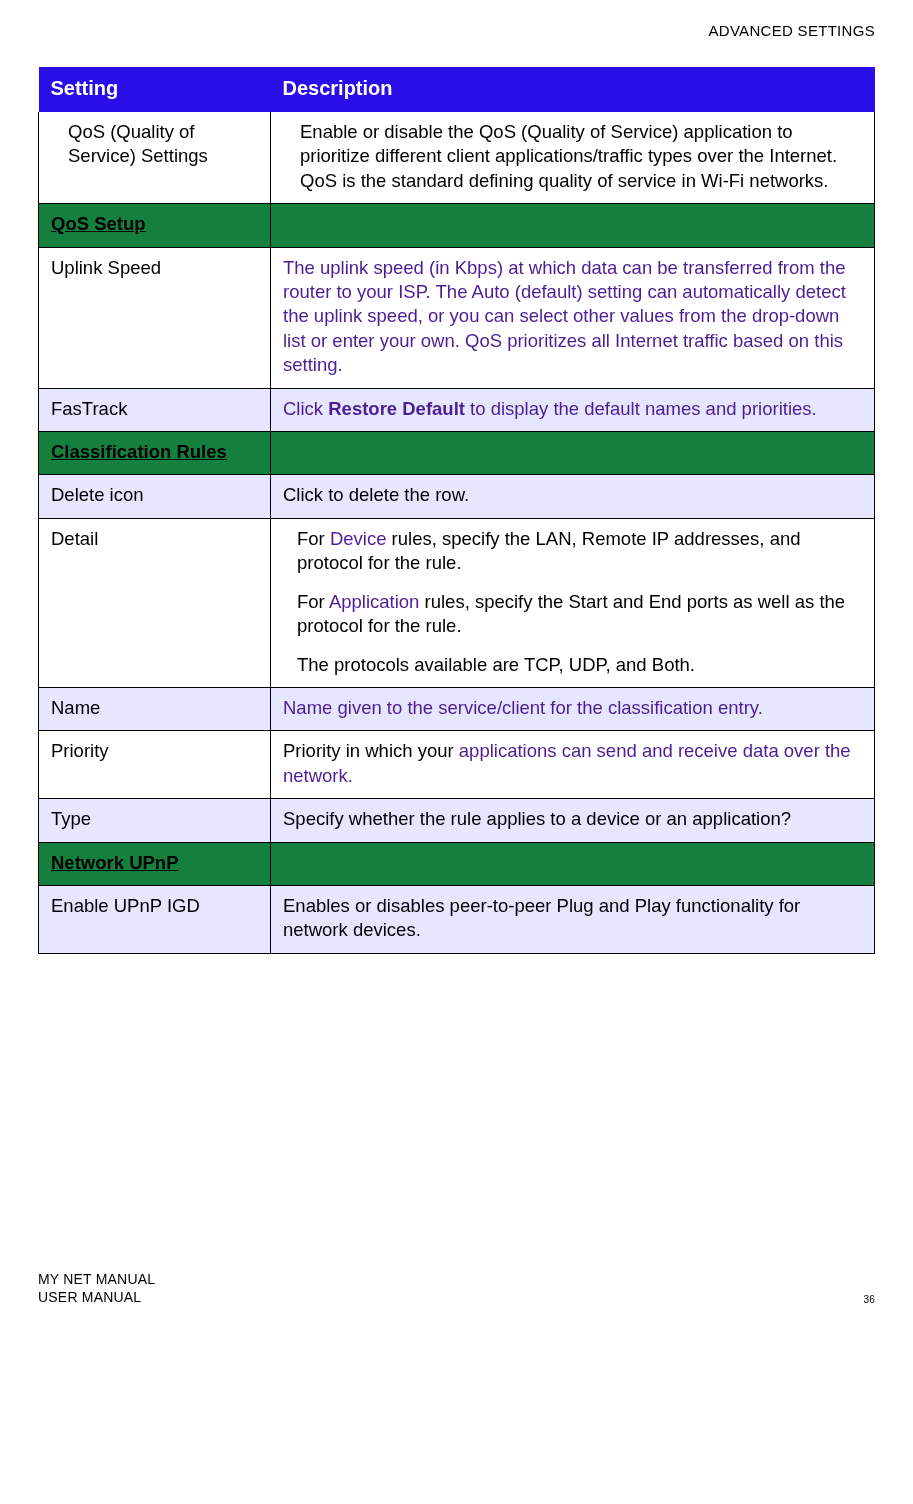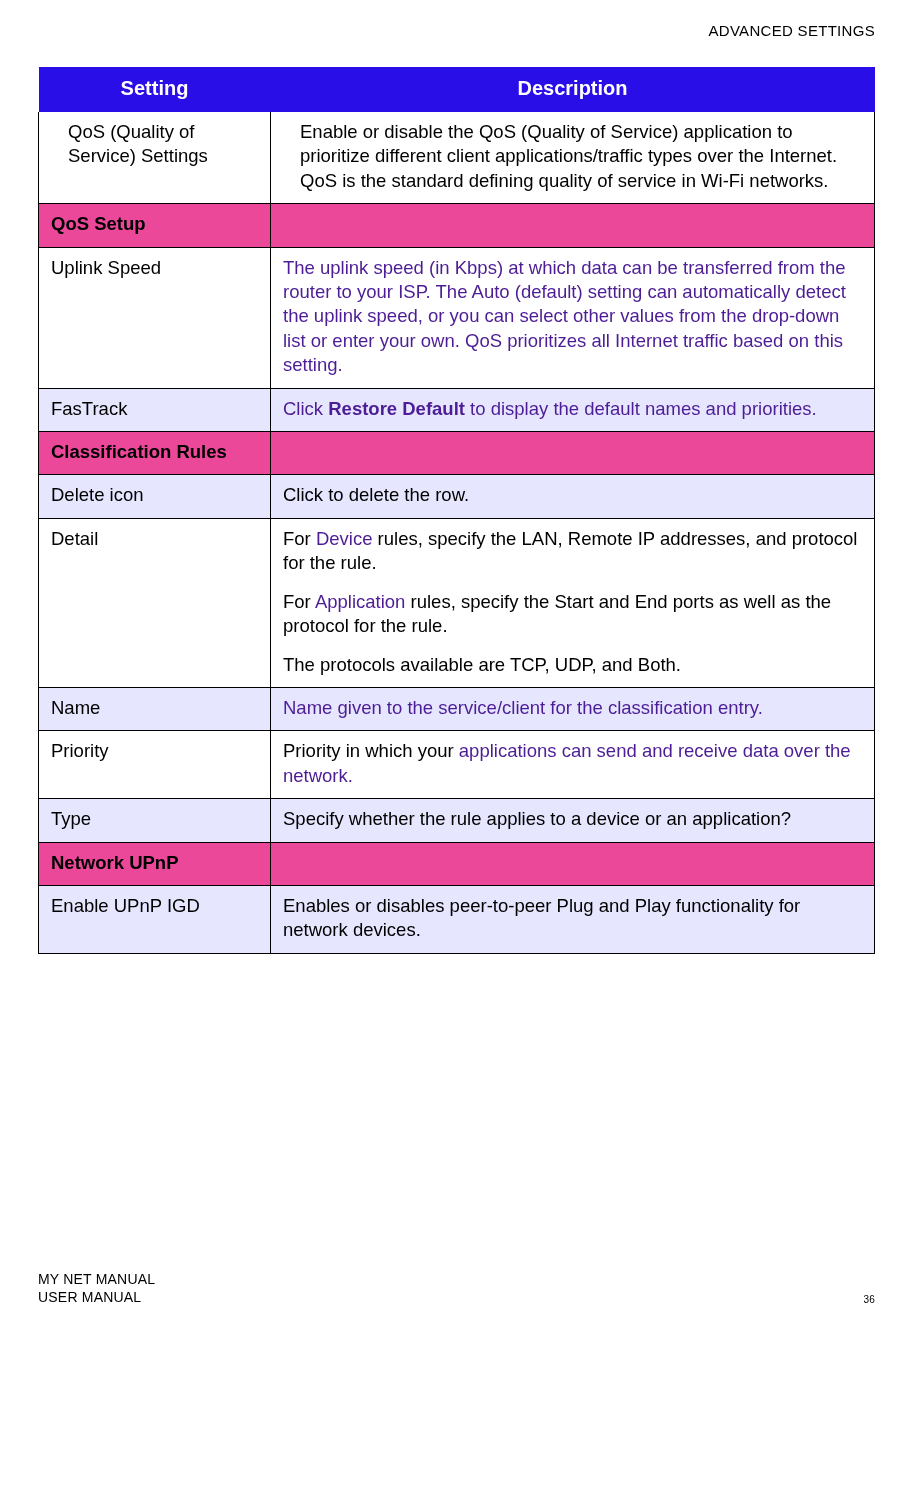--- a/index.html
+++ b/index.html
@@ -30,40 +30,40 @@
     border-collapse: collapse;
     table-layout: fixed;
   }
   table.settings col.col-setting { width: 232px; }
   table.settings col.col-desc { width: auto; }
   table.settings th {
     background: #2a0ee8;
     color: #fff;
     font-weight: 700;
     font-size: 20px;
-    text-align: center;
+    text-align: left;
     padding: 10px 12px 12px 12px;
     border: none;
   }
   table.settings td {
     border: 1px solid #000;
     padding: 8px 12px 10px 12px;
     font-size: 18.5px;
     line-height: 1.32;
     vertical-align: top;
   }
   table.settings tr.no-top td { border-top: none; padding-left: 29px; }
   table.settings th:first-child { border-left: none; }
   table.settings th:last-child { border-right: none; }
-  .section-row td { background: #ec4899; }
+  .section-row td { background: #15803d; text-decoration: underline; }
   .section-row td.section-label { font-weight: 700; }
   .alt-row td { background: #e6e6ff; }
   .red { color: #4c1d95; }
   .bold { font-weight: 700; }
-  .para { margin: 0 0 14px 0; }
+  .para { margin: 0 0 14px 14px; }
   .para:last-child { margin-bottom: 0; }
 
   .footer {
     position: absolute;
     left: 38px;
     right: 38px;
     bottom: 34px;
     font-size: 14px;
     line-height: 1.25;
     letter-spacing: 0.2px;

